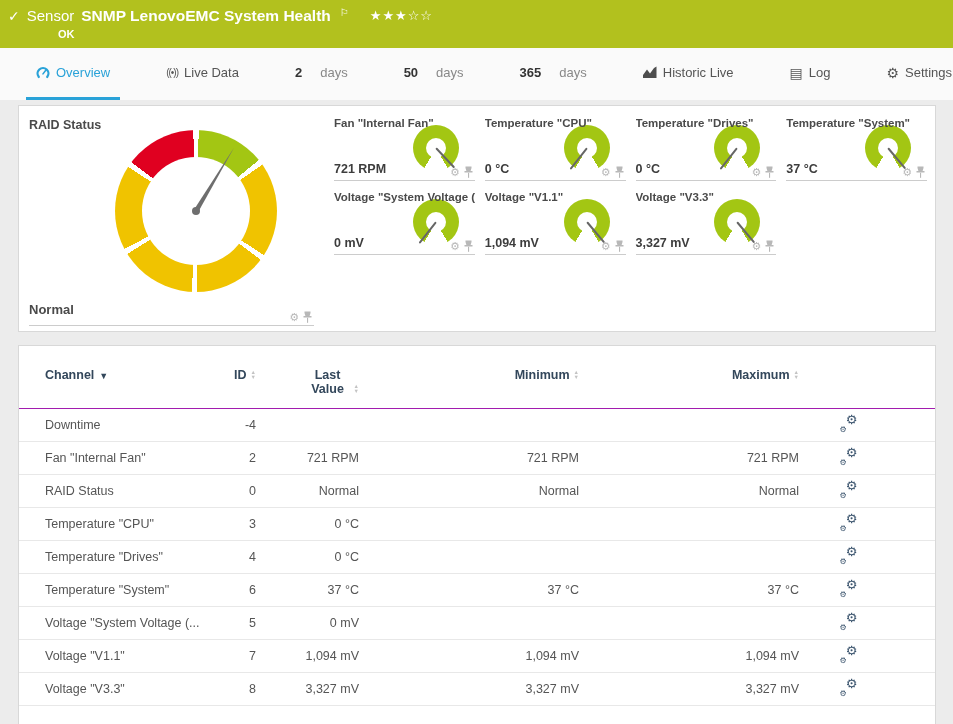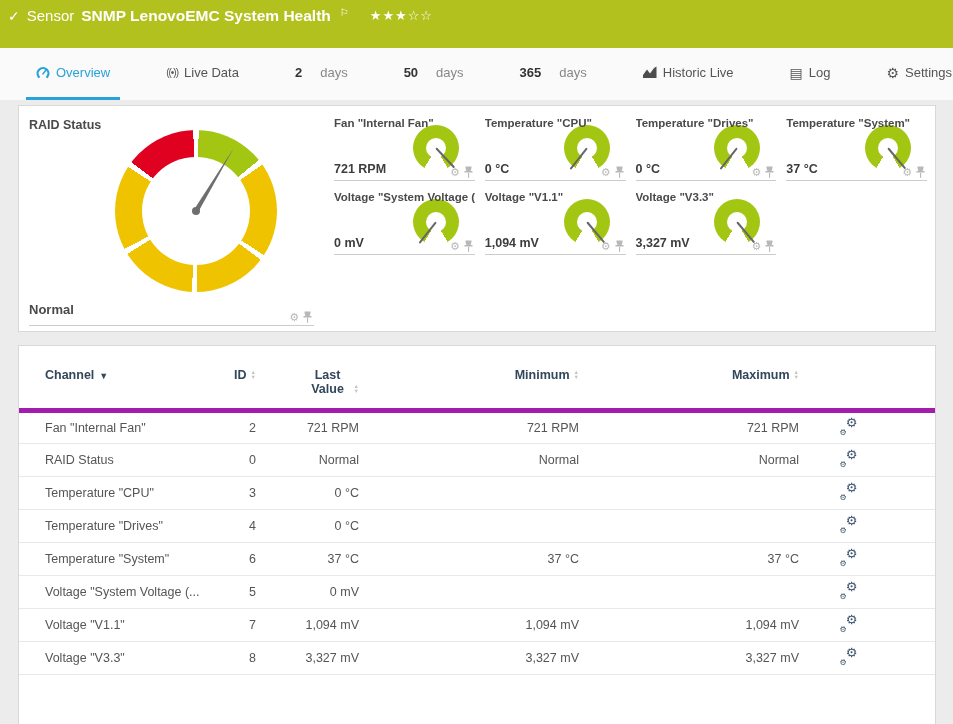--- a/index.html
+++ b/index.html
@@ -65,21 +65,21 @@
   .sgvalue{position:absolute;left:0;bottom:4px;font-size:12.5px;font-weight:bold;color:#3d3d3d;}
   .tileicons{position:absolute;right:2px;bottom:2px;display:flex;align-items:center;gap:4px;z-index:5;}
   .gear{font-size:11px;color:#b8b8b8;line-height:1;cursor:pointer;}
   .pin{cursor:pointer;}
 
   
   table{width:100%;border-collapse:collapse;table-layout:fixed;}
   col.c-ch{width:200px;} col.c-id{width:37px;} col.c-last{width:103px;}
   col.c-min{width:220px;} col.c-max{width:220px;} col.c-ico{width:100px;} col.c-fill{width:auto;}
   thead th{font-size:12.5px;font-weight:bold;color:var(--header-navy);text-align:right;
-    padding:22px 0 12px 0;border-bottom:5px solid #a21caf;vertical-align:top;cursor:pointer;}
+    padding:22px 0 12px 0;border-bottom:1px solid #a21caf;vertical-align:top;cursor:pointer;}
   thead th.ch{text-align:left;padding-left:26px;}
   .hdr-wrap{display:inline-block;width:44px;text-align:center;}
   .sorticons{display:inline-flex;flex-direction:column;vertical-align:middle;margin-left:4px;position:relative;top:-1px;}
   .sorticons i{font-style:normal;font-size:5.5px;line-height:4.5px;color:#c3c3c3;}
   .sort-active{font-size:9px;color:var(--header-navy);margin-left:5px;}
   tbody td{height:33px;font-size:12.5px;color:#555;text-align:right;border-bottom:1px solid #e8e8e8;padding:0;}
   tbody td.ch{text-align:left;padding-left:26px;white-space:nowrap;overflow:hidden;}
   tbody td.ico{text-align:center;}
   .wrench{position:relative;display:inline-block;width:17px;height:16px;cursor:pointer;}
   .wrench .g1{position:absolute;right:0;top:-3px;font-size:13px;color:#3c556e;line-height:1;}
@@ -89,20 +89,21 @@
 <body>
 
 <div class="banner">
   <div class="banner-row1">
     <span class="check">✓</span>
     <span class="kind">Sensor</span>
     <span class="title">SNMP LenovoEMC System Health</span>
     <span class="flag">⚐</span>
     <span class="stars"><span>★★★</span><span>☆☆</span></span>
   </div>
+  <div class="status-ok">OK</div>
 </div>
 
 <div class="tabbar">
   <div class="tab active">
     <svg class="ticon" width="14" height="14" viewBox="0 0 16 16">
       <path d="M3.2 12.5 A6.2 6.2 0 1 1 12.8 12.5" fill="none" stroke="#29a2d8" stroke-width="2.6" stroke-linecap="round"></path>
       <line x1="8" y1="9" x2="11.4" y2="4.6" stroke="#29a2d8" stroke-width="1.8" stroke-linecap="round"></line>
     </svg>
     <span>Overview</span>
   </div>
@@ -298,20 +299,29 @@
         <th><span>Maximum</span><span class="sorticons">
               <i>▲</i>
               <i>▼</i>
             </span></th>
         <th></th>
         <th></th>
       </tr>
     </thead>
     <tbody>
       <tr>
+        <td class="ch">Downtime</td>
+        <td>-4</td>
+        <td></td>
+        <td></td>
+        <td></td>
+        <td class="ico"><span class="wrench"><span class="g1">⚙</span><span class="g2">⚙</span></span></td>
+        <td></td>
+      </tr>
+      <tr>
         <td class="ch">Fan "Internal Fan"</td>
         <td>2</td>
         <td>721 RPM</td>
         <td>721 RPM</td>
         <td>721 RPM</td>
         <td class="ico"><span class="wrench"><span class="g1">⚙</span><span class="g2">⚙</span></span></td>
         <td></td>
       </tr>
       <tr>
         <td class="ch">RAID Status</td>

